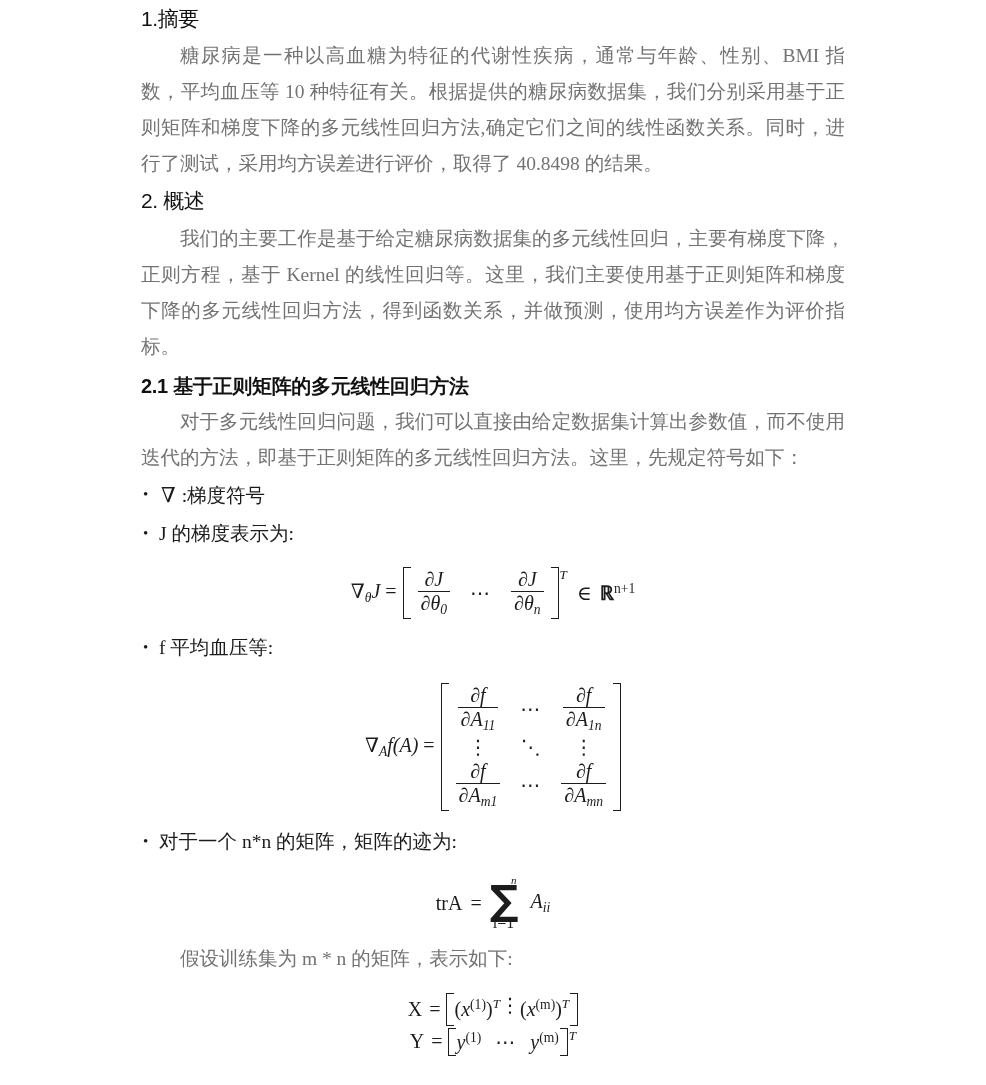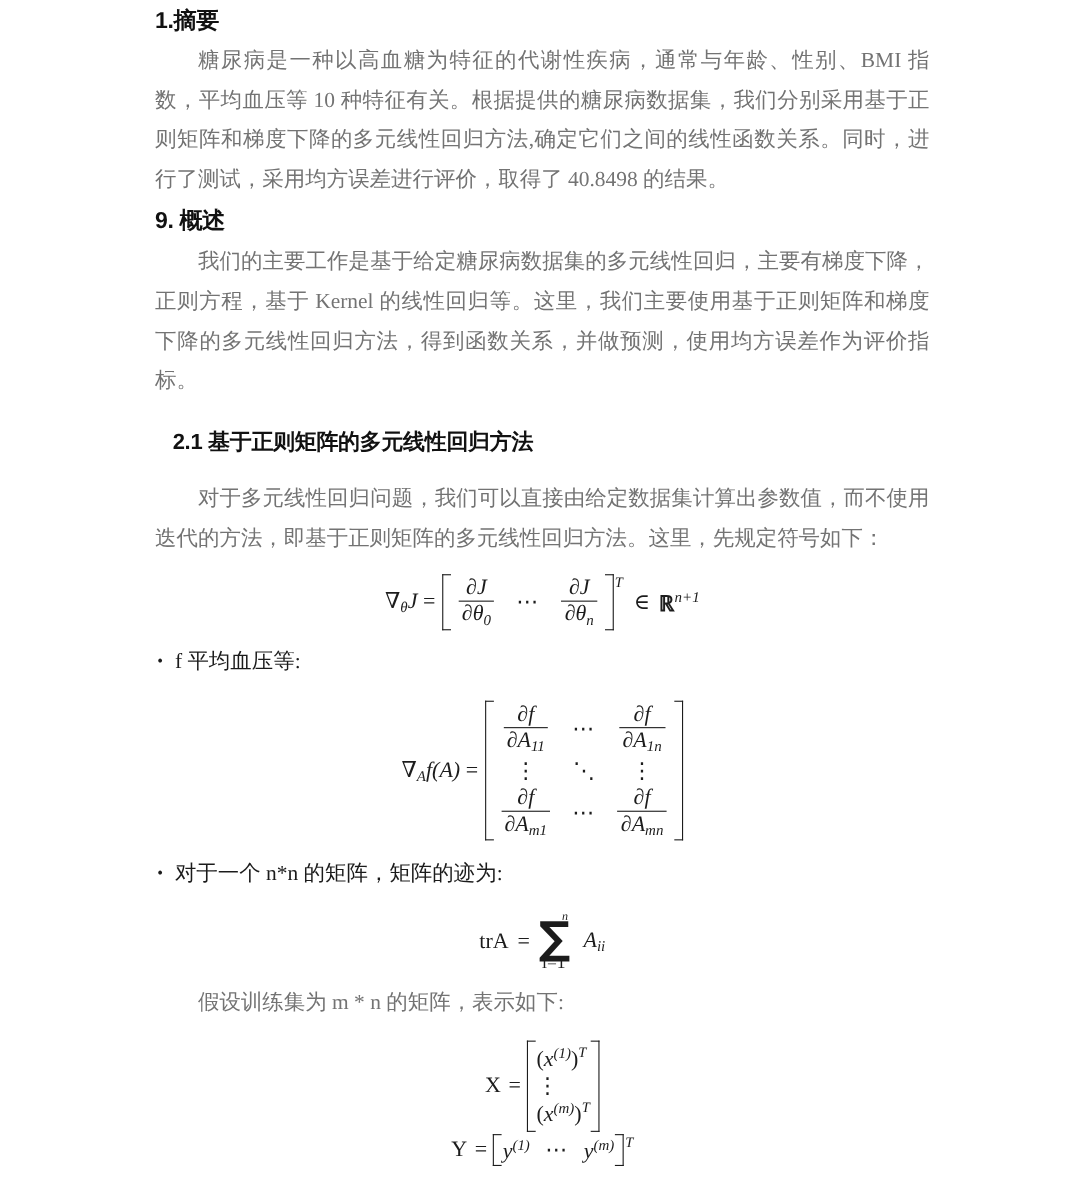--- a/index.html
+++ b/index.html
@@ -19,35 +19,35 @@
     width: 986px;
     height: 1085px;
     position: relative;
     box-sizing: border-box;
     padding: 0 141px 0 141px;
   }
 
   
   h1.sec-h {
     font-family: "Liberation Sans", "DejaVu Sans", sans-serif;
-    font-weight: bold;
+    font-weight: normal;
     font-size: 21px;
     letter-spacing: -0.4px;
     color: #111;
     margin: 0;
     padding: 6px 0 6px 0;
     line-height: 1.25;
   }
   h2.sub-h {
     font-family: "Liberation Sans", "DejaVu Sans", sans-serif;
     font-weight: bold;
     font-size: 20px;
     letter-spacing: -0.3px;
     color: #111;
-    margin: 16px;
+    margin: 0;
     padding: 9px 0 5px 0;
     line-height: 1.25;
   }
 
   
   p.body {
     font-size: 19.5px;
     line-height: 36px;
     text-align: justify;
     text-justify: inter-ideograph;
@@ -100,21 +100,21 @@
     flex-direction: column;
     align-items: center;
     vertical-align: middle;
     margin: 0 6px;
     line-height: 1.05;
   }
   .frac > .num { padding: 0 3px 1px 3px; }
   .frac > .den { padding: 1px 3px 0 3px; border-top: 1.2px solid #1c1c1c; }
 
   .sub { font-size: 0.68em; vertical-align: -0.28em; font-style: italic; }
-  .sup { font-size: 0.68em; vertical-align: 0.55em; font-style: italic; }
+  .sup { font-size: 0.68em; vertical-align: 0.55em; }
   .supT { font-size: 0.66em; vertical-align: 0.62em; font-style: italic; }
 
   
   .brk {
     display: inline-flex;
     align-items: center;
     position: relative;
     padding: 2px 9px;
   }
   .brk::before, .brk::after {
@@ -136,44 +136,52 @@
   .ddots { padding: 0 14px; }
 
   .eq-lhs { padding-right: 6px; white-space: nowrap; text-align: center; }
   .blackboard { font-weight: bold; font-style: normal; }
 
   .m1 { margin-top: 14px; margin-bottom: 10px; }
   .m2 { margin-top: 16px; margin-bottom: 12px; }
   .m3 { margin-top: 14px; margin-bottom: 10px; }
   .m4 { margin-top: 16px; }
 
-  .matcol { display: inline-flex; flex-direction: column; line-height: 1.35; }
+  .matcol { display: inline-flex; flex-direction: row; line-height: 1.35; }
   .gridmat {
     display: inline-grid;
     grid-template-columns: auto auto auto;
     align-items: center;
     justify-items: center;
     row-gap: 0px;
     column-gap: 0px;
   }
 </style>
 </head>
 <body>
 
 <div class="page">
 
   <h1 class="sec-h">1.摘要</h1>
   <p class="body">糖尿病是一种以高血糖为特征的代谢性疾病，通常与年龄、性别、BMI 指数，平均血压等 10 种特征有关。根据提供的糖尿病数据集，我们分别采用基于正则矩阵和梯度下降的多元线性回归方法,确定它们之间的线性函数关系。同时，进行了测试，采用均方误差进行评价，取得了 40.8498 的结果。</p>
 
-  <h1 class="sec-h">9. 概述</h1>
+  <h1 class="sec-h">2. 概述</h1>
   <p class="body">我们的主要工作是基于给定糖尿病数据集的多元线性回归，主要有梯度下降，正则方程，基于 Kernel 的线性回归等。这里，我们主要使用基于正则矩阵和梯度下降的多元线性回归方法，得到函数关系，并做预测，使用均方误差作为评价指标。</p>
 
   <h2 class="sub-h">2.1 基于正则矩阵的多元线性回归方法</h2>
   <p class="body">对于多元线性回归问题，我们可以直接由给定数据集计算出参数值，而不使用迭代的方法，即基于正则矩阵的多元线性回归方法。这里，先规定符号如下：</p>
 
+  <ul class="bullets">
+    <li>
+      <span class="nabla-big">∇</span><span>:梯度符号</span>
+    </li>
+    <li>
+      <span>J 的梯度表示为:</span>
+    </li>
+  </ul>
 
   <div class="math m1">
     <span class="eq-lhs"><span class="it">∇</span><span class="sub">θ</span><span class="it">J</span>
       <span class="up">=</span></span>
     <span class="brk-wrap">
       <span class="brk">
         <span class="frac">
           <span class="num it">∂J</span>
           <span class="den it"><span>∂θ</span><span class="sub">0</span></span>
         </span>

